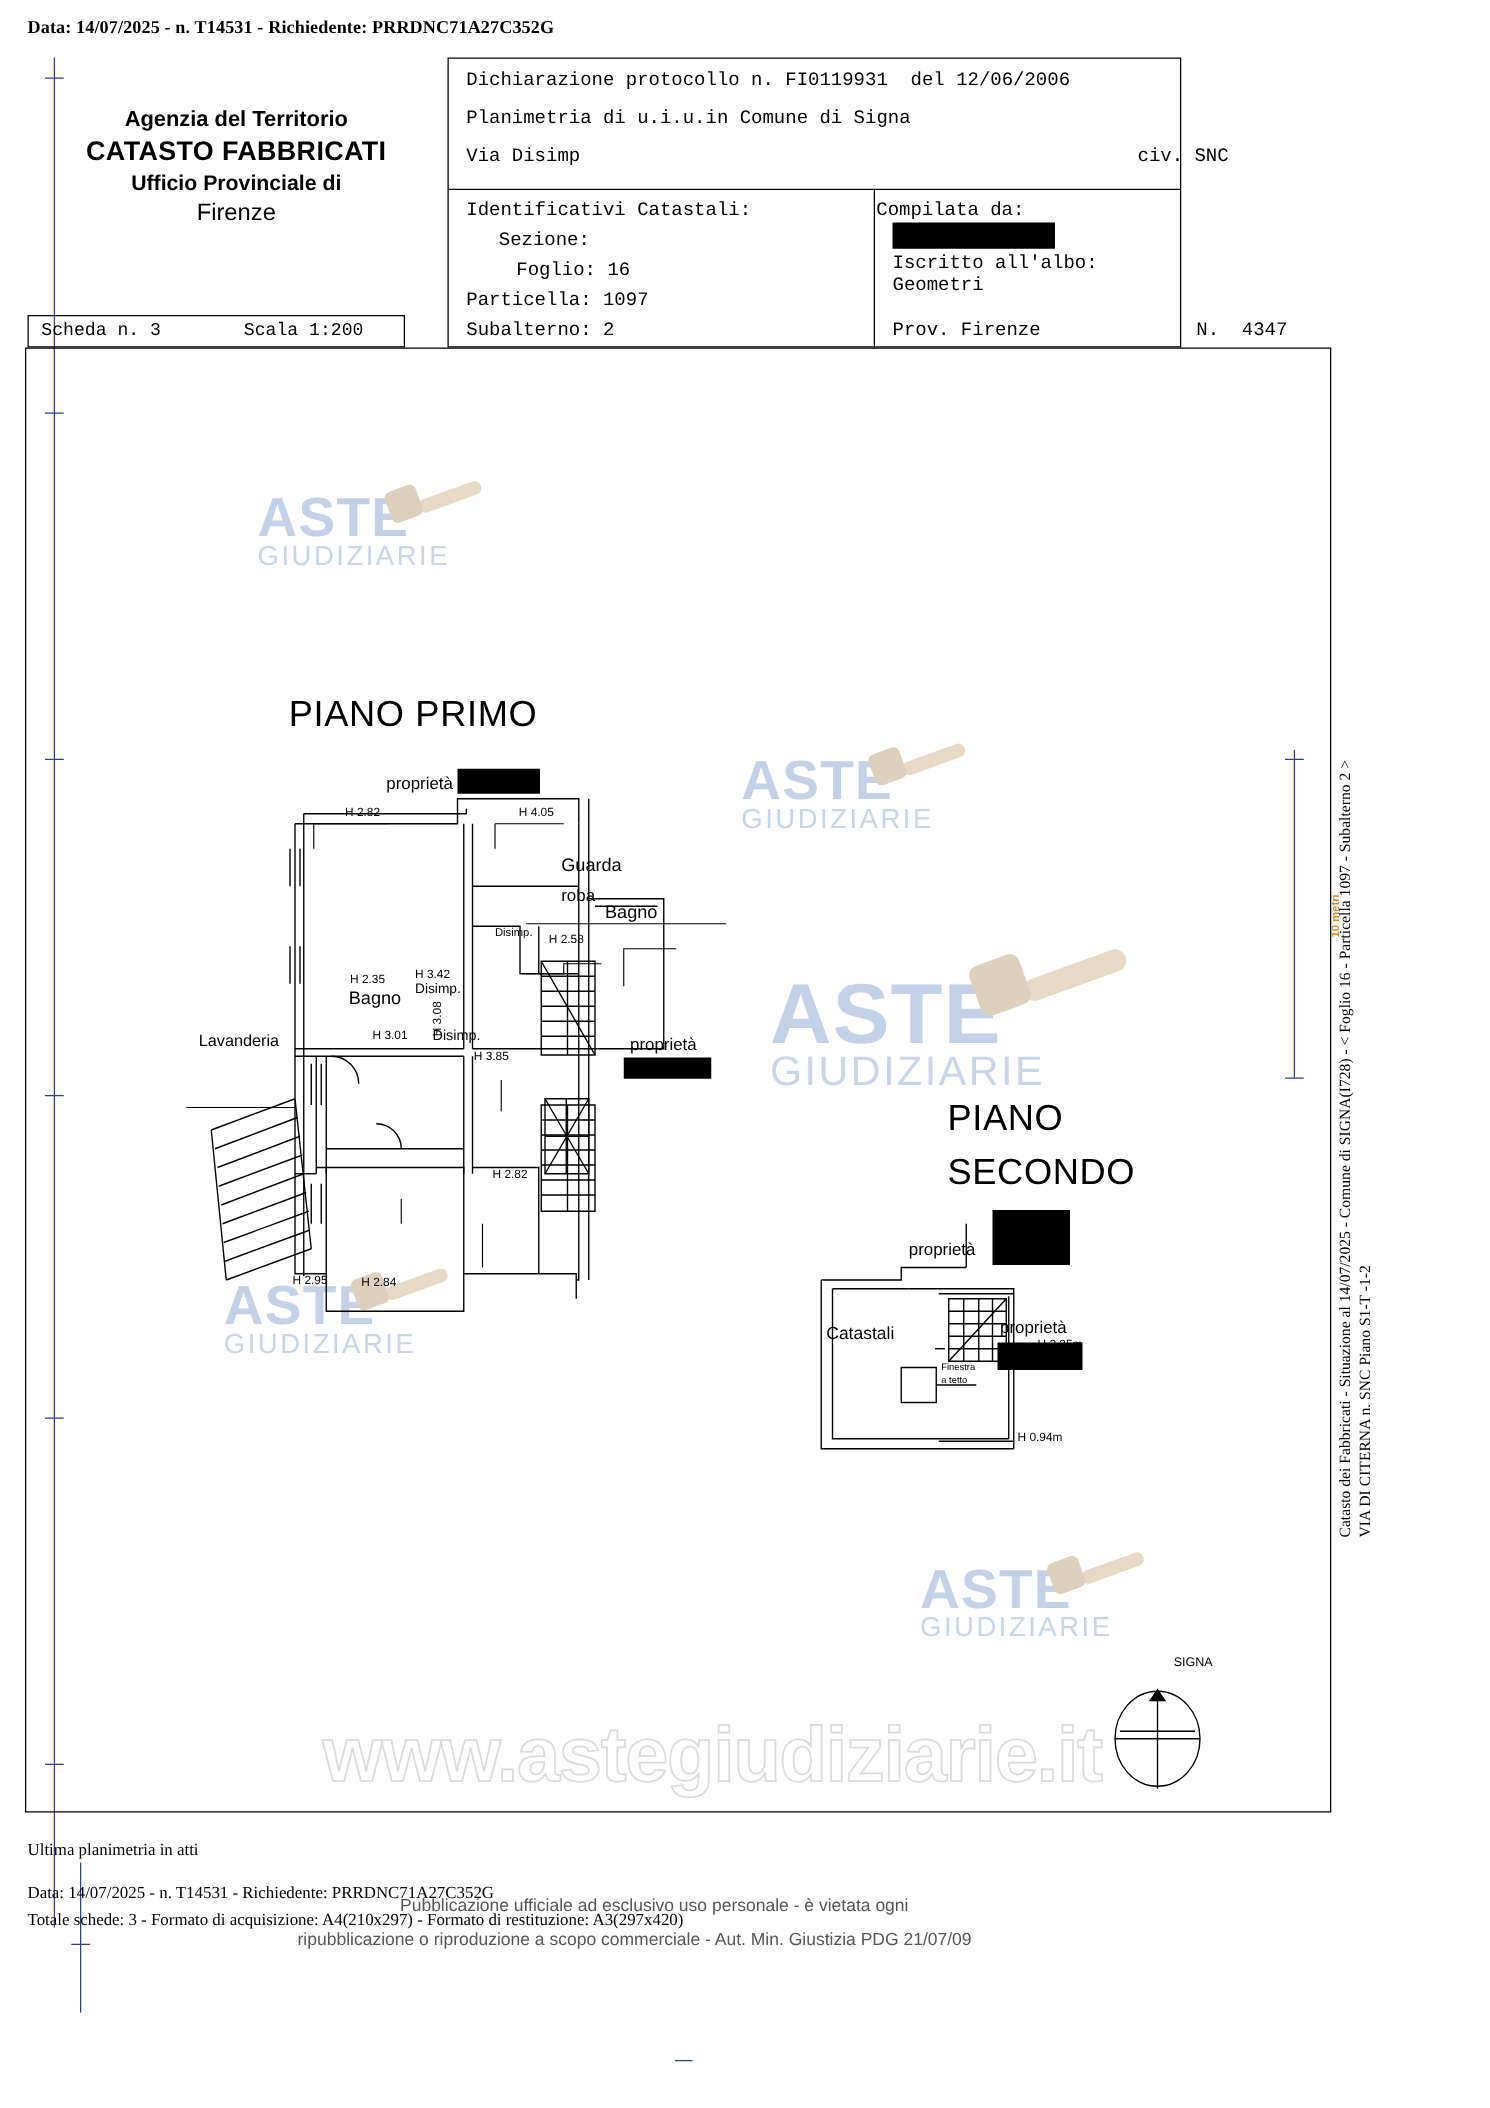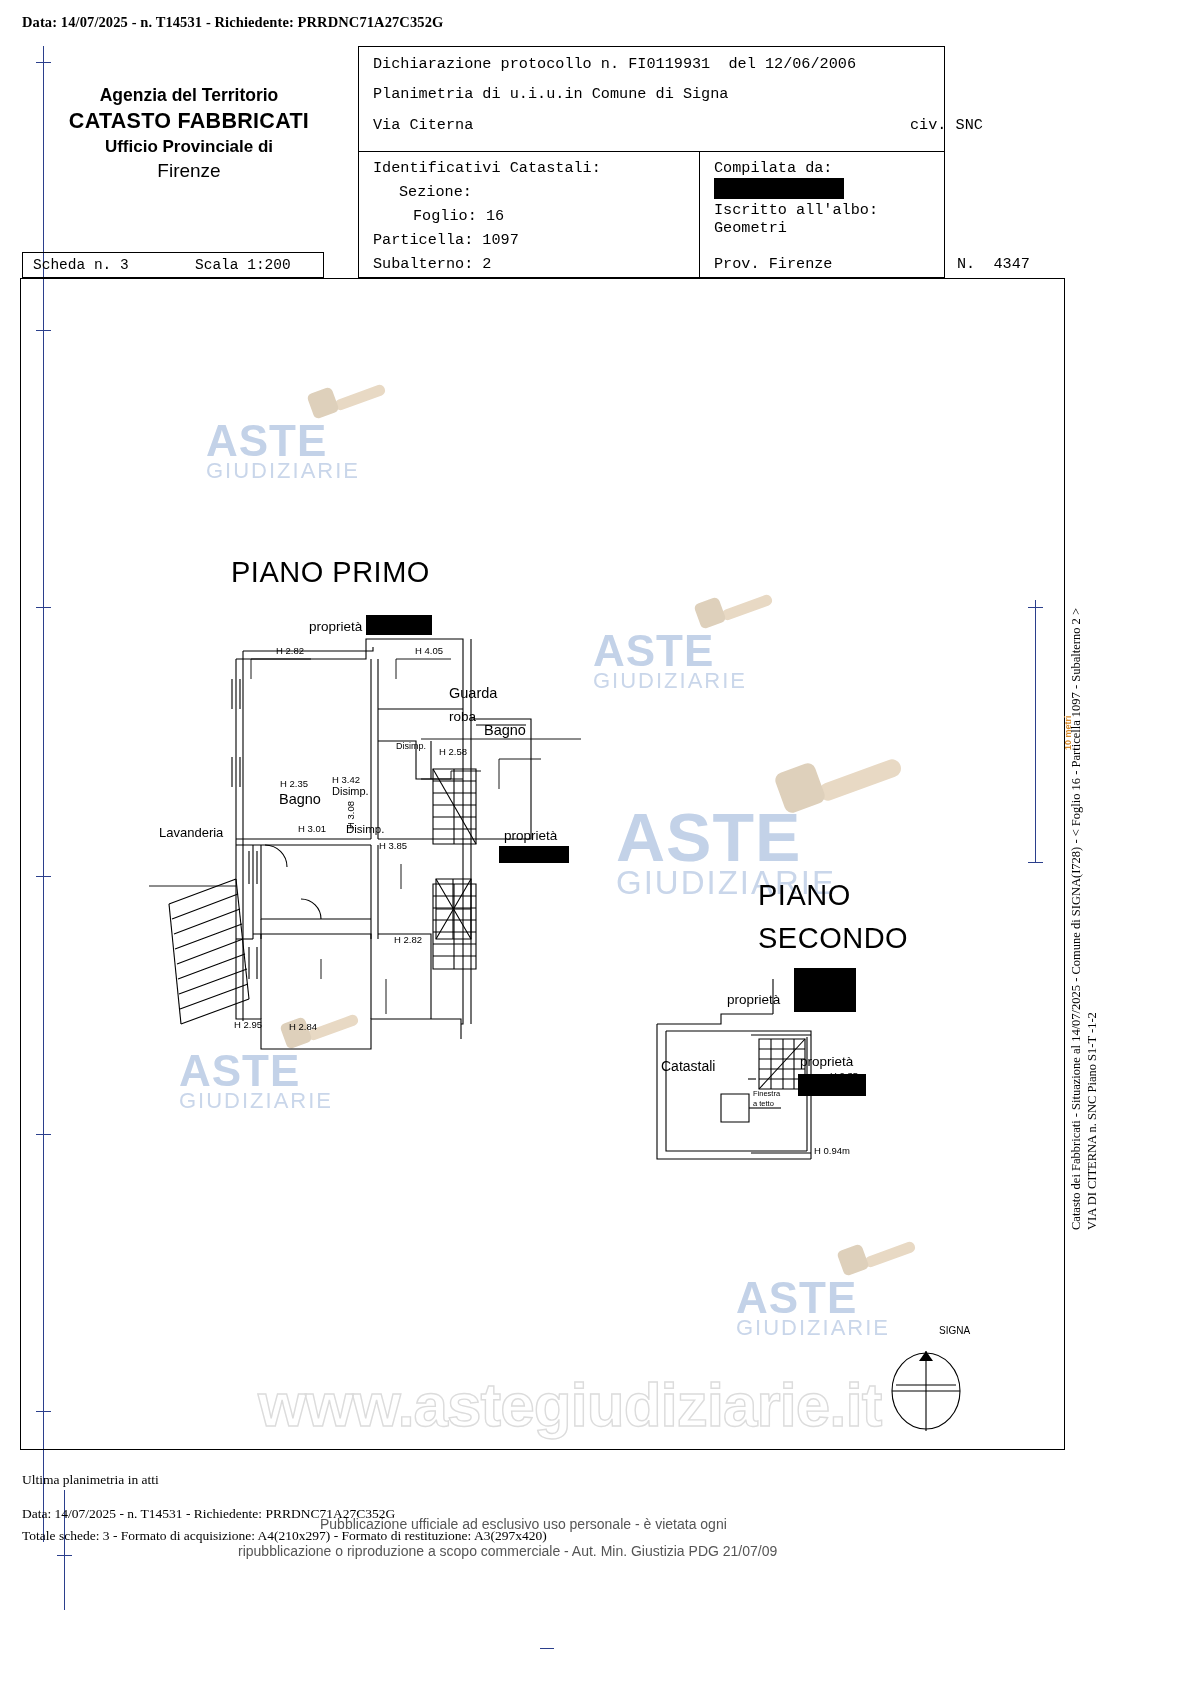--- a/index.html
+++ b/index.html
@@ -34,21 +34,21 @@
   .hdrtxt{font-family:"Liberation Mono",monospace;font-size:15.2px;white-space:pre;}
 
   #scheda-box{left:22px;top:252px;width:302px;height:26px;border:1.6px solid #000;box-sizing:border-box;}
   #scheda-box span{font-family:"Liberation Mono",monospace;font-size:14.5px;}
 
   
   #plan-frame{left:20px;top:278px;width:1045px;height:1172px;border:1.6px solid #000;box-sizing:border-box;overflow:hidden;}
 
   
   .wm{position:absolute;pointer-events:none;}
-  .wm .aste{font-family:"Liberation Sans",sans-serif;color:#c3d2e8;font-weight:bold;letter-spacing:1px;line-height:.95;margin-top:26px;}
+  .wm .aste{font-family:"Liberation Sans",sans-serif;color:#c3d2e8;font-weight:bold;letter-spacing:1px;line-height:.95;}
   .wm .giud{font-family:"Liberation Sans",sans-serif;color:#c9d6ea;letter-spacing:2px;}
   .gavel{position:absolute;}
   #wm-url{font-family:"Liberation Sans",sans-serif;font-size:62px;font-weight:bold;color:#ffffff;
           -webkit-text-stroke:1.4px #dcdcdc;text-stroke:1.4px #dcdcdc;white-space:nowrap;letter-spacing:-1px;}
 
   
   .plabel{font-family:"Liberation Sans",sans-serif;}
   .ptitle{font-size:29px;letter-spacing:.5px;}
   .proom{font-size:14.5px;}
   .psmall{font-size:9.5px;}
@@ -97,30 +97,30 @@
       <div class="ag4" style="margin-top:3px;">Firenze</div>
     </div>
   </div>
 
   <div class="abs" id="hdr-right">
     <div class="rowline" style="top:104px;"></div>
     <div class="colline" style="left:340px;"></div>
 
     <div class="abs hdrtxt" style="left:14px;top:8px;">Dichiarazione protocollo n. FI0119931  del 12/06/2006</div>
     <div class="abs hdrtxt" style="left:14px;top:38px;">Planimetria di u.i.u.in Comune di Signa</div>
-    <div class="abs hdrtxt" style="left:14px;top:69px;">Via Citerna</div>
+    <div class="abs hdrtxt" style="left:14px;top:69px;">Via Disimp</div>
     <div class="abs hdrtxt" style="left:551px;top:69px;">civ. SNC</div>
 
     <div class="abs hdrtxt" style="left:14px;top:112px;">Identificativi Catastali:</div>
     <div class="abs hdrtxt" style="left:40px;top:136px;">Sezione:</div>
     <div class="abs hdrtxt" style="left:54px;top:160px;">Foglio: 16</div>
     <div class="abs hdrtxt" style="left:14px;top:184px;">Particella: 1097</div>
     <div class="abs hdrtxt" style="left:14px;top:208px;">Subalterno: 2</div>
 
-    <div class="abs hdrtxt" style="left:355px;top:112px;">Compilata da:</div>
+    <div class="abs hdrtxt" style="left:342px;top:112px;">Compilata da:</div>
     <div class="abs redact" style="left:355px;top:131px;width:130px;height:21px;"></div>
     <div class="abs hdrtxt" style="left:355px;top:154px;">Iscritto all'albo:</div>
     <div class="abs hdrtxt" style="left:355px;top:172px;">Geometri</div>
     <div class="abs hdrtxt" style="left:355px;top:208px;">Prov. Firenze</div>
     <div class="abs hdrtxt" style="left:598px;top:208px;">N.  4347</div>
   </div>
 </div>
 
 <div class="abs" id="scheda-box">
   <span class="abs" style="left:10px;top:4px;">Scheda n. 3</span>

